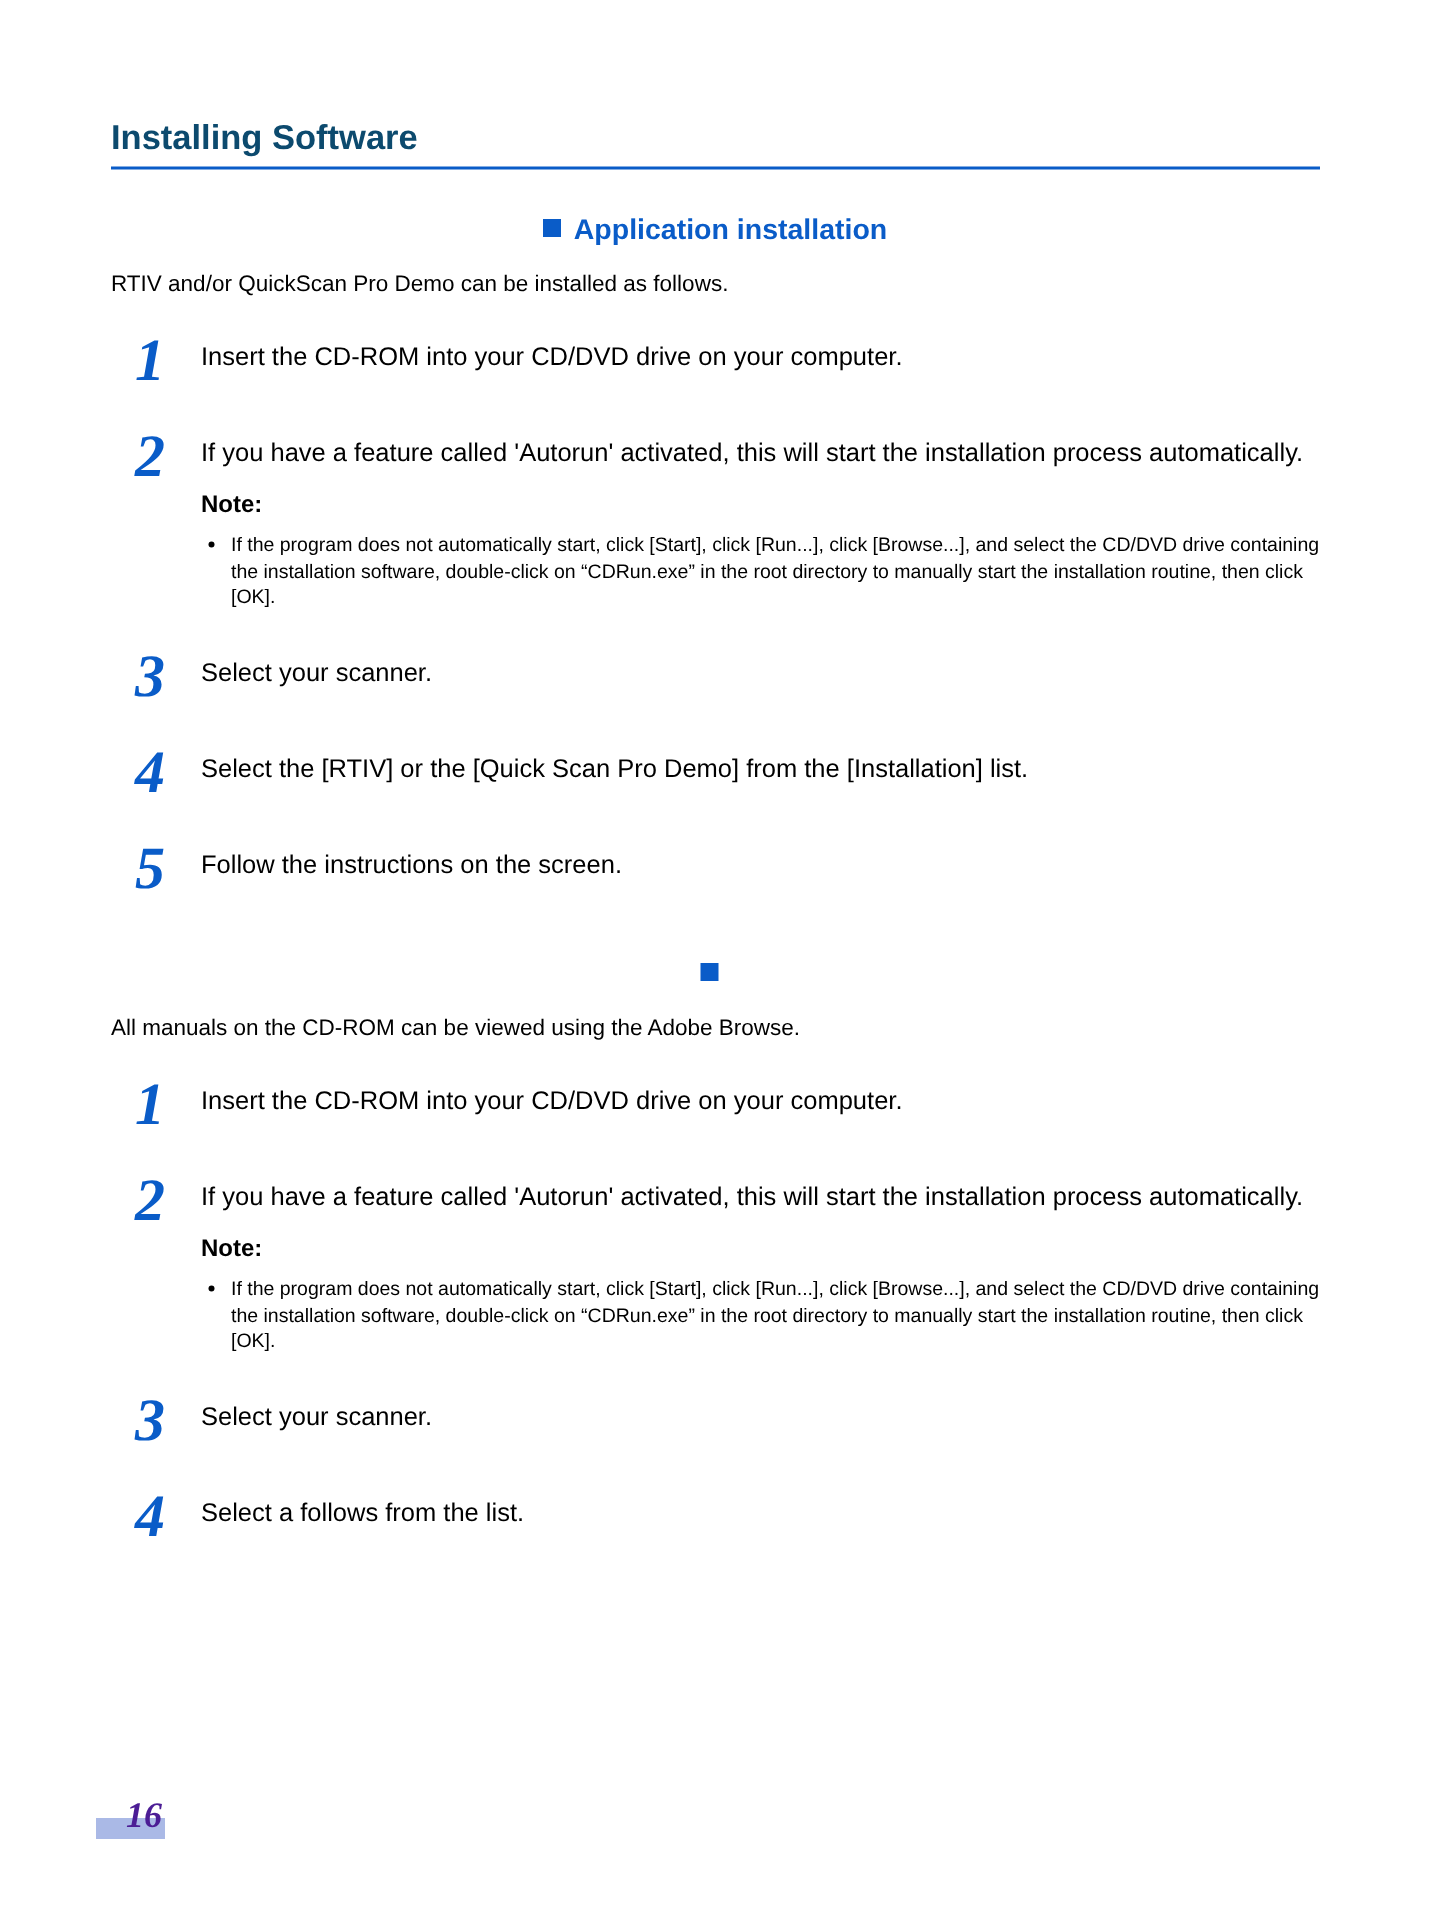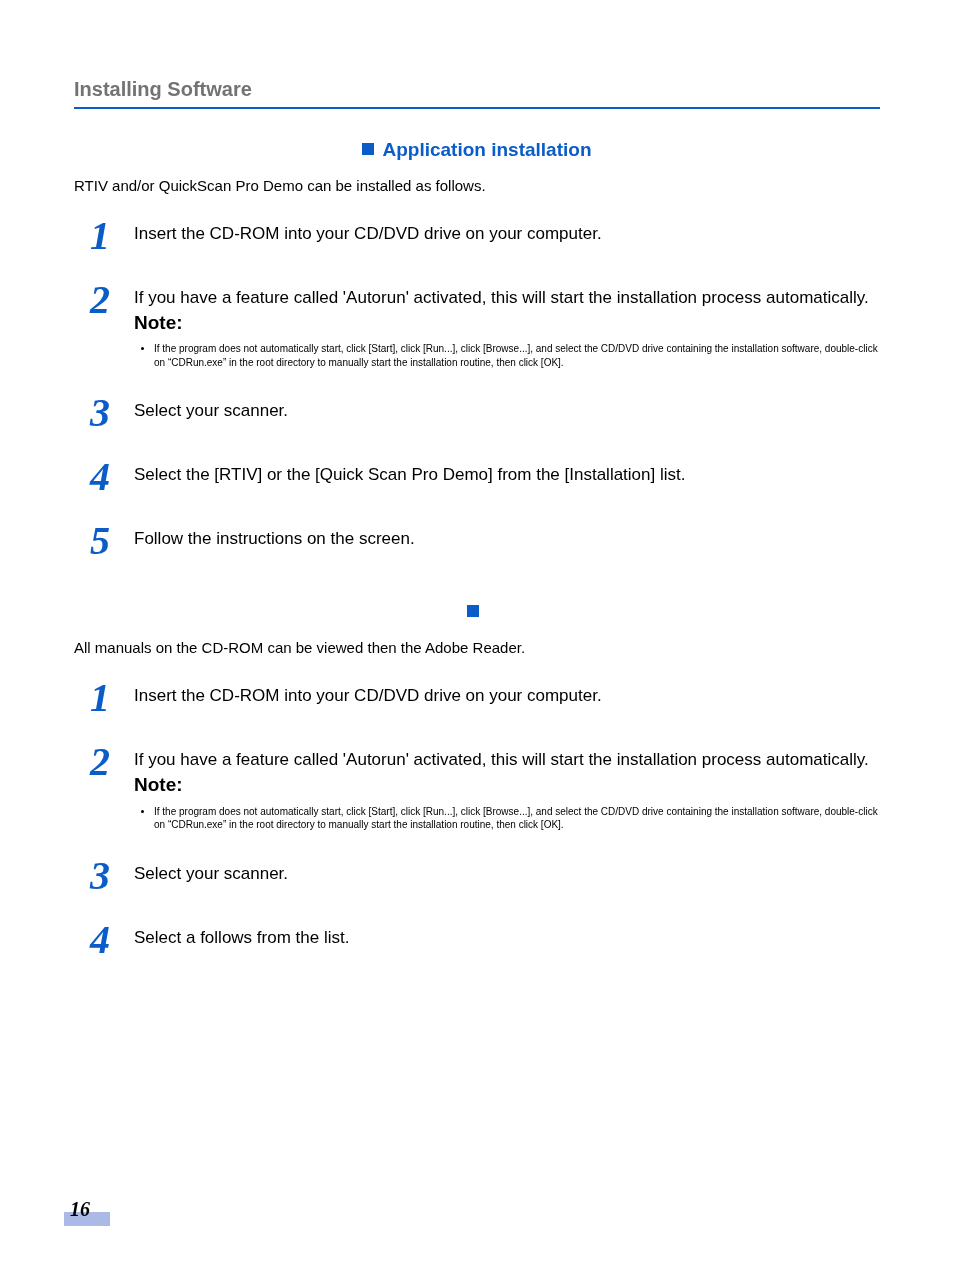--- a/index.html
+++ b/index.html
@@ -1,20 +1,20 @@
 <!DOCTYPE html>
 <html><head>
 <meta charset="utf-8">
 <style>
   * { box-sizing: border-box; margin: 0; padding: 0; }
   html, body { width: 954px; height: 1274px; background: #fff; font-family: Arial, Helvetica, sans-serif; color: #000; }
   .page { padding: 78px 74px 0 74px; position: relative; height: 100%; }
   .heading {
-    color: #737373;
-    font-size: 20px;
+    color: #0c4a6e;
+    font-size: 23px;
     font-weight: bold;
     border-bottom: 2px solid #0a5cc8;
     padding-bottom: 6px;
     margin-bottom: 30px;
   }
   .subheading {
     color: #0a5cc8;
     font-size: 19px;
     font-weight: bold;
     margin-bottom: 16px;
@@ -33,37 +33,37 @@
     font-size: 40px;
     font-weight: bold;
     font-style: italic;
     font-family: "Times New Roman", Times, serif;
     width: 44px;
     flex-shrink: 0;
     line-height: 1;
     padding-top: 0;
   }
   .stepbody { flex: 1; font-size: 17px; line-height: 1.4; padding-top: 6px; }
-  .note-label { font-weight: bold; font-size: 19px; margin-top: 0; margin-bottom: 6px; }
-  .note-list { list-style: disc; padding-left: 20px; font-size: 10px; line-height: 1.35; }
+  .note-label { font-weight: bold; font-size: 16px; margin-top: 12px; margin-bottom: 6px; }
+  .note-list { list-style: disc; padding-left: 20px; font-size: 13px; line-height: 1.35; }
   .sec2 { margin-top: 40px; }
   .pagenum-wrap {
     position: absolute;
     bottom: 48px;
     left: 64px;
   }
   .pagenum-bar {
     width: 46px; height: 14px; background: #aab9e6;
     position: relative;
   }
   .pagenum {
     position: absolute;
-    top: -14px; left: 6px;
-    color: #000000;
-    font-size: 20px;
+    top: -14px; left: 20px;
+    color: #4c1d95;
+    font-size: 24px;
     font-weight: bold;
     font-style: italic;
     font-family: "Times New Roman", Times, serif;
   }
 </style>
 </head>
 <body>
 
 <div class="page">
 
@@ -100,21 +100,21 @@
     <div class="step">
       <div class="stepnum">5</div>
       <div class="stepbody">Follow the instructions on the screen.</div>
     </div>
   </div>
 
   <div class="sec2">
     <div class="subheading">
       <span class="square"></span>
     </div>
-    <div class="intro">All manuals on the CD-ROM can be viewed then the Adobe Reader.</div>
+    <div class="intro">All manuals on the CD-ROM can be viewed using the Adobe Browse.</div>
 
     <div class="steps">
       <div class="step">
         <div class="stepnum">1</div>
         <div class="stepbody">Insert the CD-ROM into your CD/DVD drive on your computer.</div>
       </div>
       <div class="step">
         <div class="stepnum">2</div>
         <div class="stepbody">
           <span>If you have a feature called 'Autorun' activated, this will start the installation process automatically.</span>

